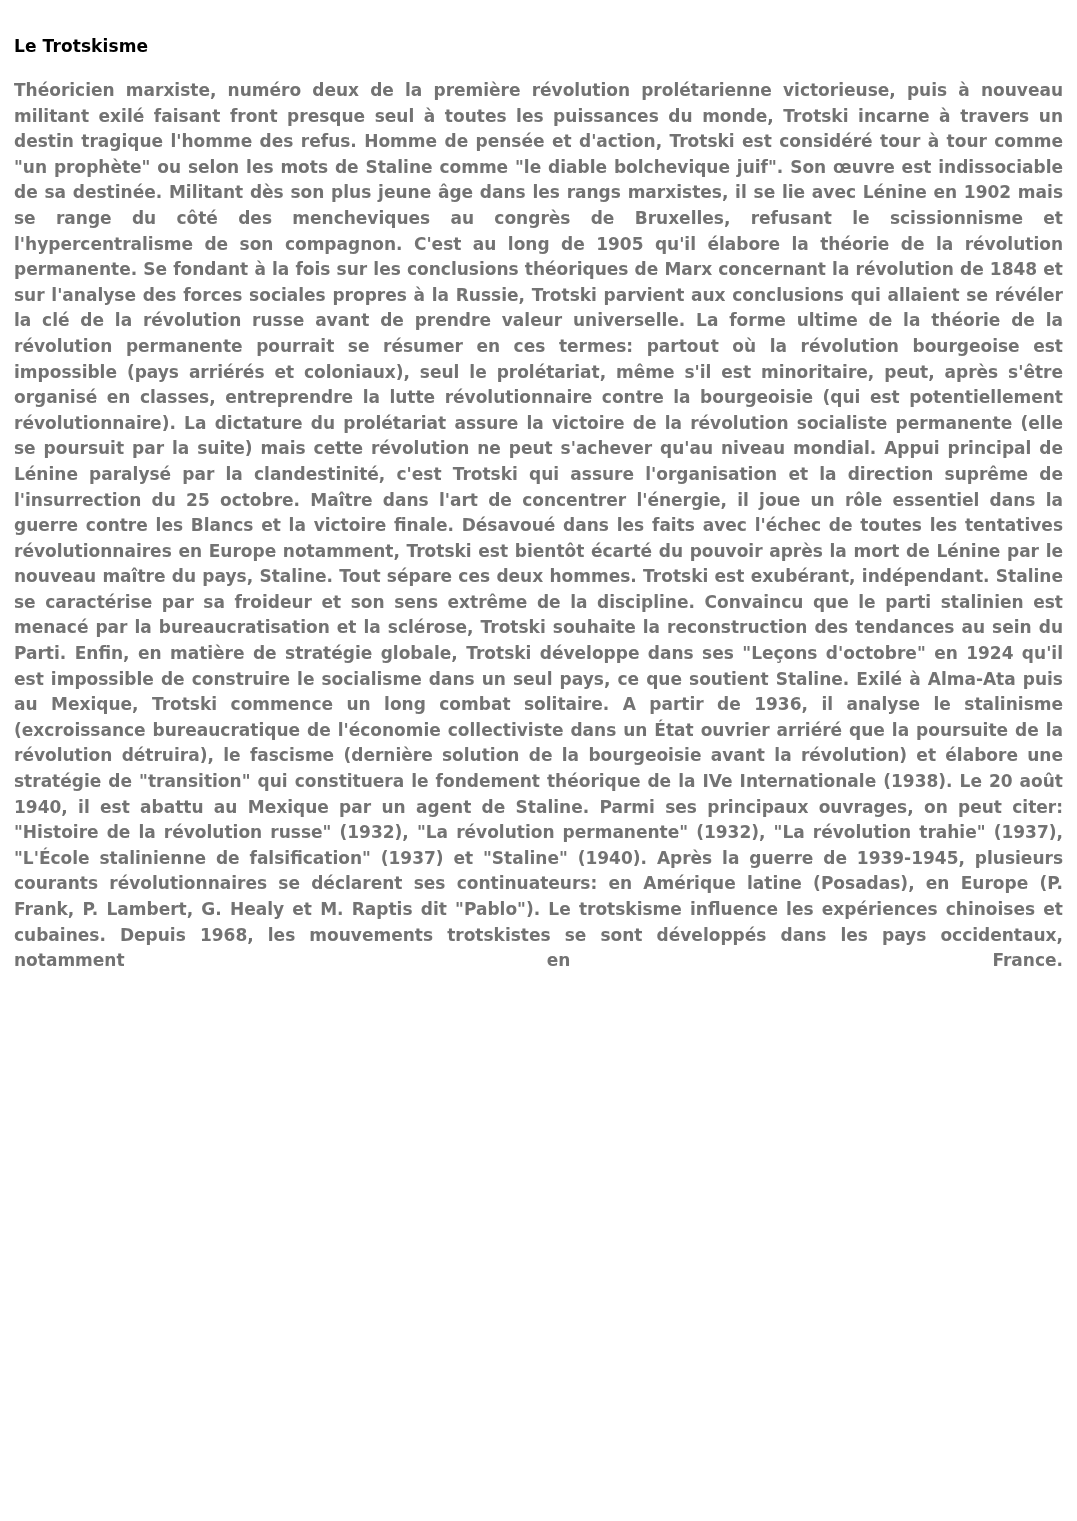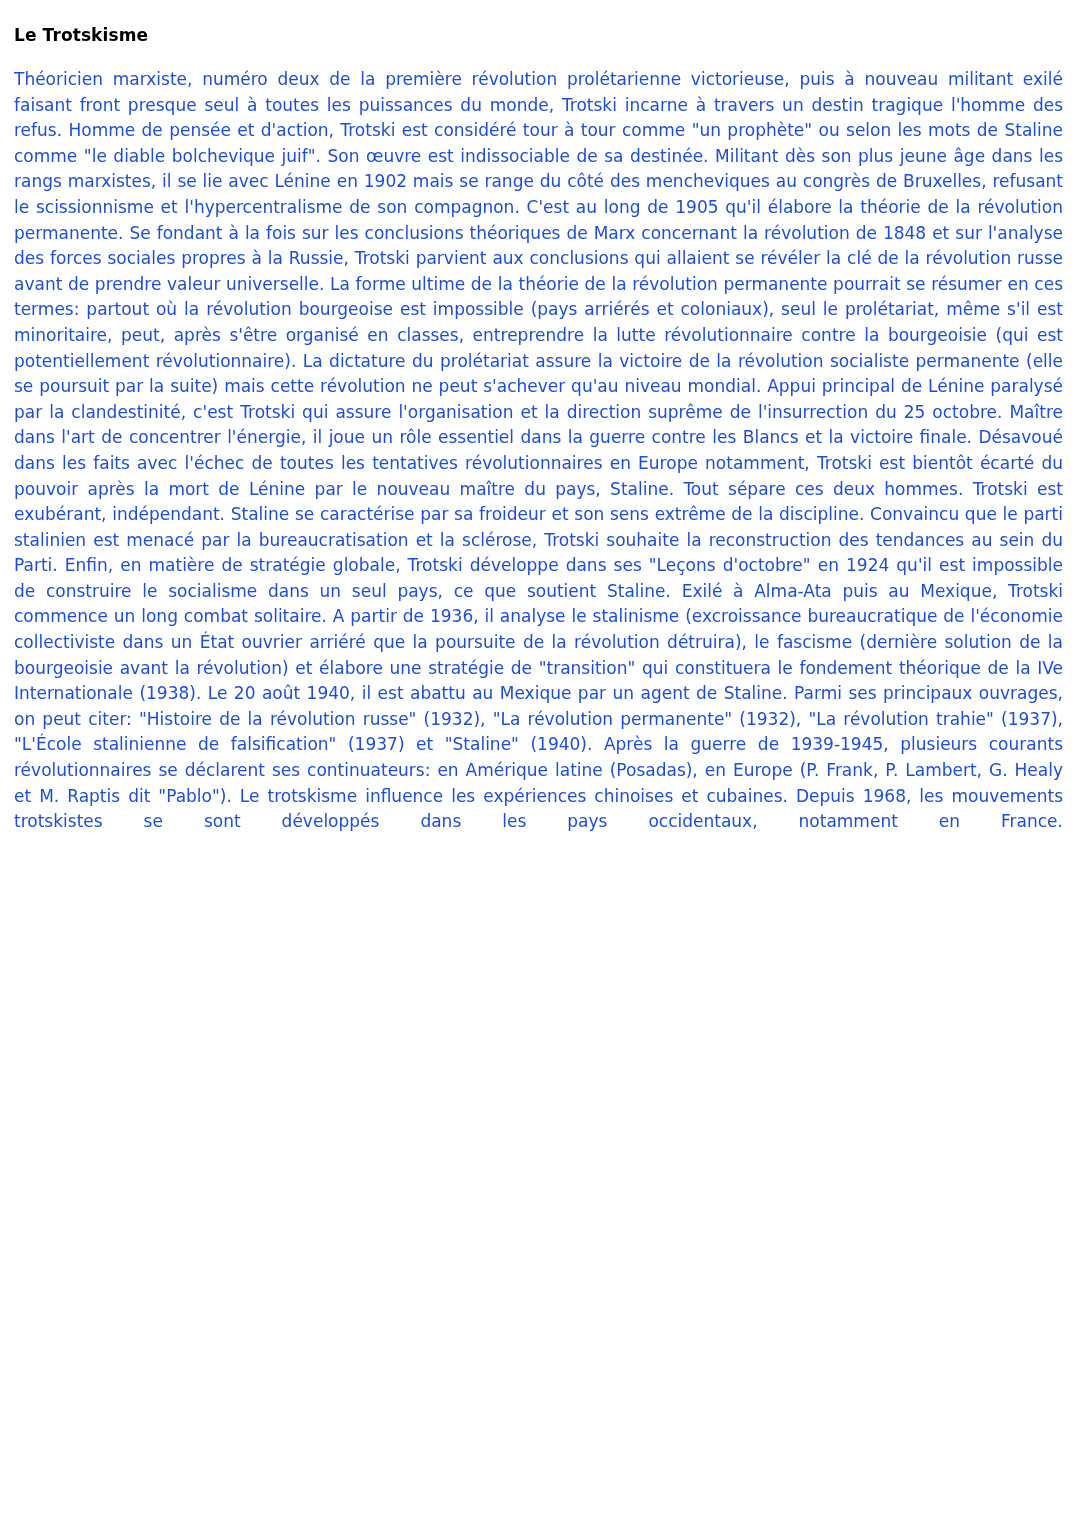--- a/index.html
+++ b/index.html
@@ -14,44 +14,45 @@
     font-family: "DejaVu Sans", "Liberation Sans", sans-serif;
     color: #000000;
     -webkit-font-smoothing: antialiased;
     overflow: hidden;
   }
   .page {
     position: relative;
     width: 1077px;
     height: 1521px;
     box-sizing: border-box;
-    padding: 5px 14px 0 14px;
+    padding: 16px 14px 0 14px;
     background: #ffffff;
   }
   .doc-title {
     margin: 0;
     padding: 0;
     font-size: 17px;
     font-weight: bold;
     line-height: 20px;
     letter-spacing: 0.1px;
     padding-top: 20px;
     color: #000000;
   }
   .doc-body {
     margin: 0;
     padding: 0;
     padding-top: 22px;
     font-size: 17px;
     line-height: 25.6px;
     text-align: justify;
     text-justify: inter-word;
-    color: #1d4ed8;
+    color: #737373;
     word-spacing: 0.2px;
     hyphens: none;
+    font-weight: bold;
   }
   .doc-body::after {
     content: "";
     display: inline-block;
     width: 100%;
   }
 </style>
 </head>
 <body>
 

